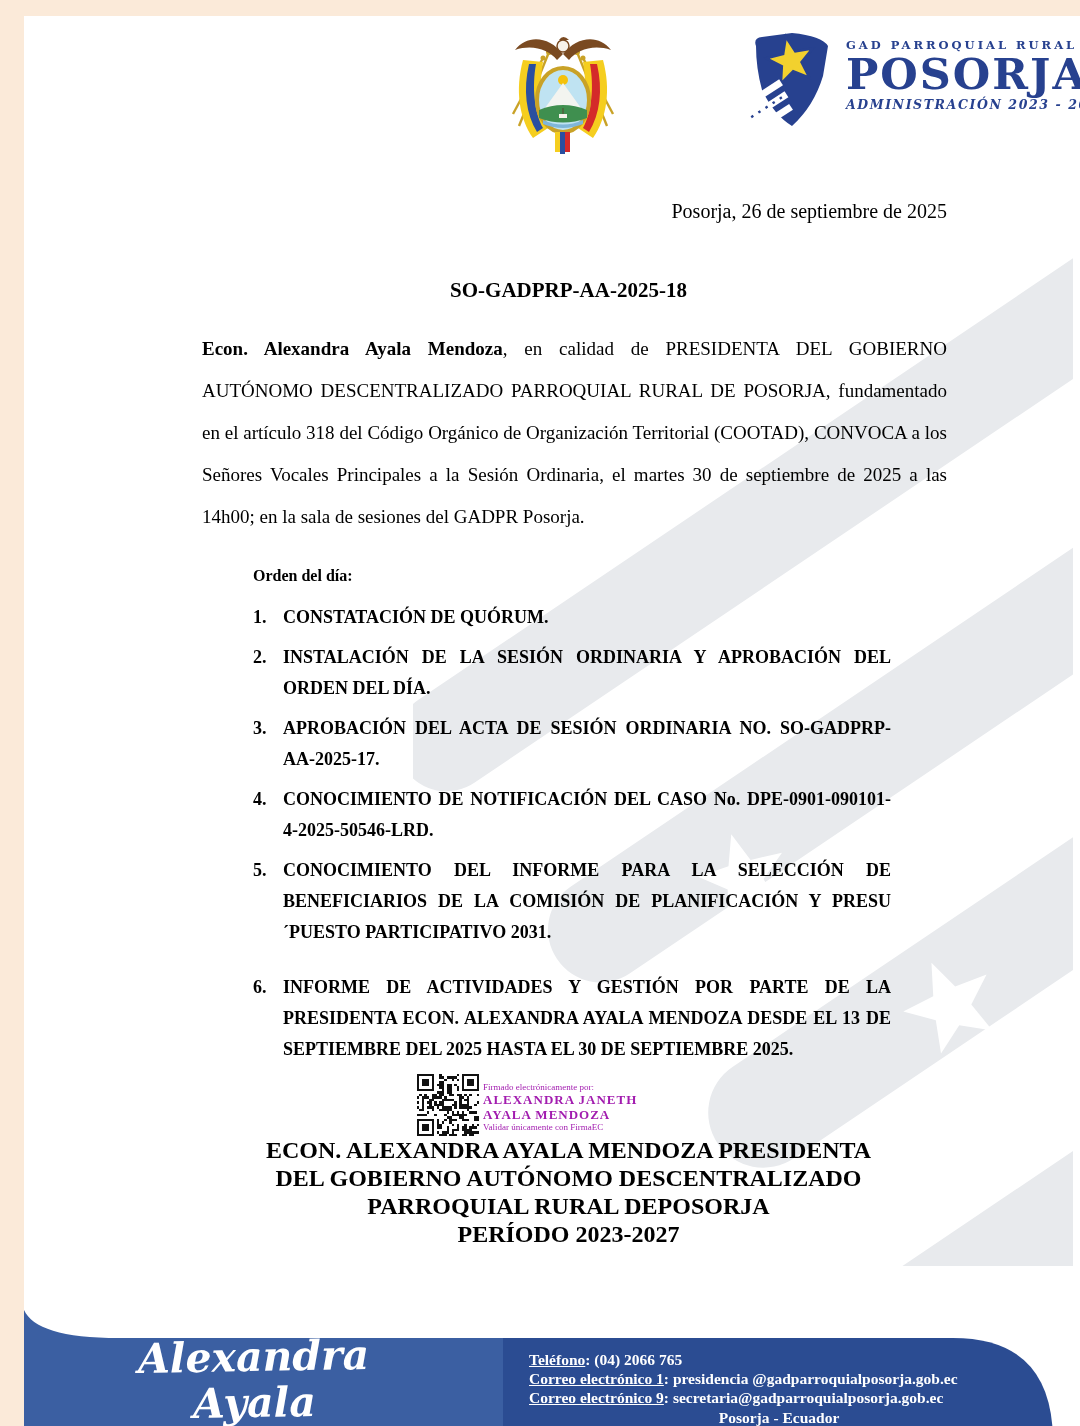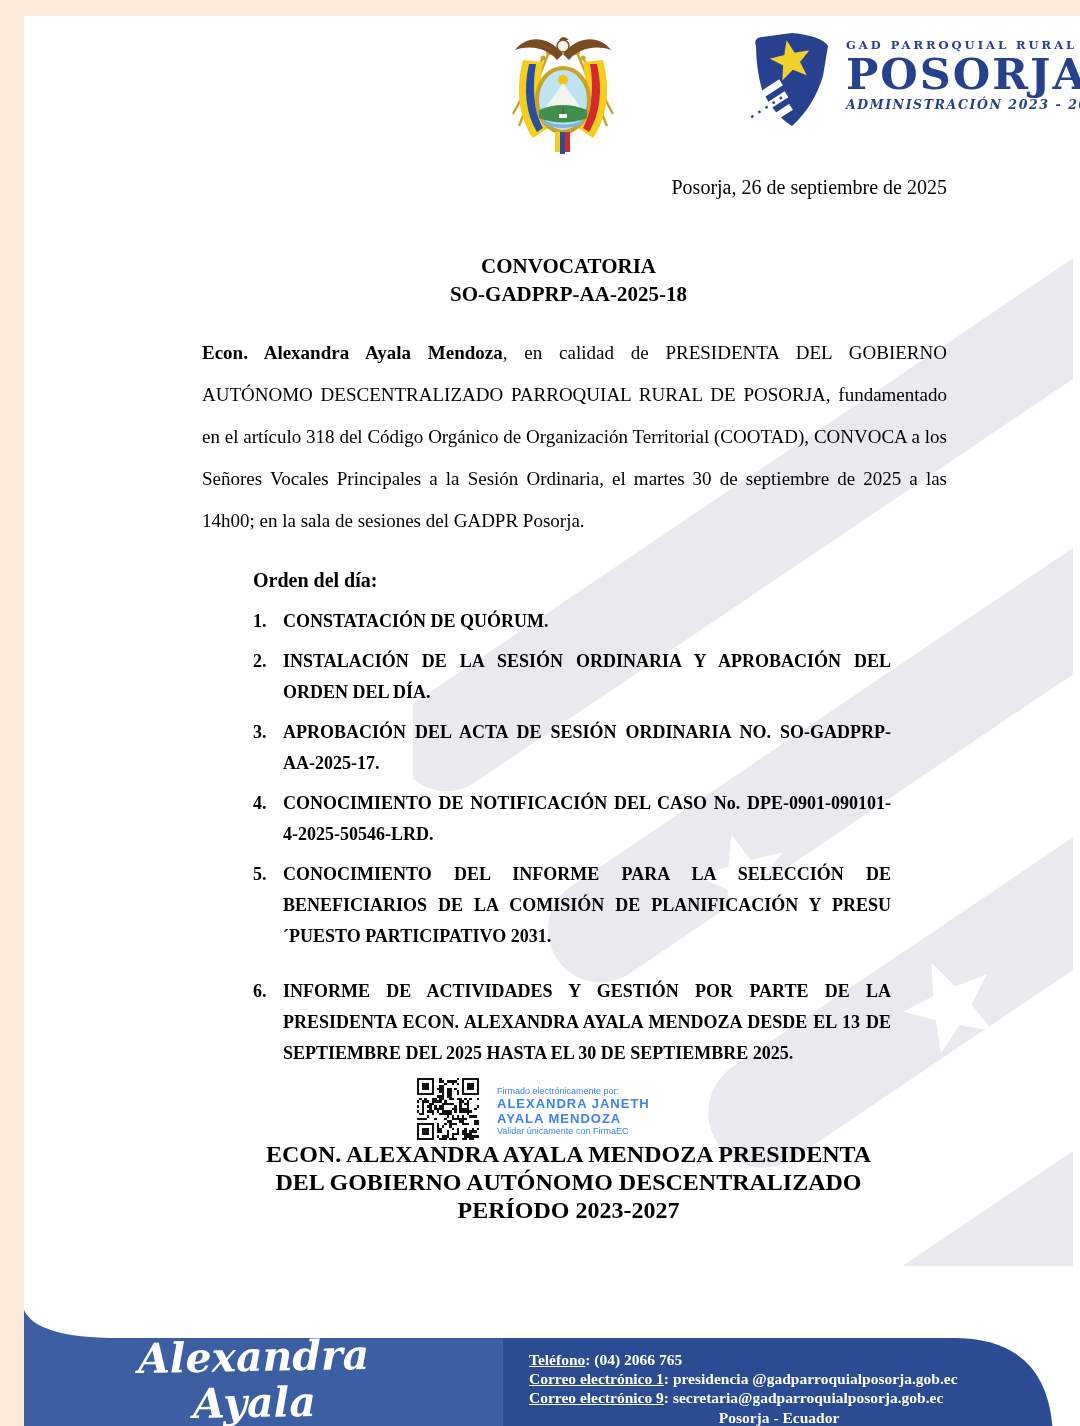--- a/index.html
+++ b/index.html
@@ -19,38 +19,38 @@
   .header{position:relative;height:158px;z-index:1;}
   .coat{position:absolute;left:459px;top:12px;}
   .logo{position:absolute;left:700px;top:14px;display:flex;align-items:flex-start;}
   .logo-shield{flex:0 0 auto;margin-right:10px;}
   .logo-text{color:#27418f;padding-top:8px;font-family:"DejaVu Serif",serif;}
   .logo-line1{font-size:11.5px;font-weight:bold;letter-spacing:3px;white-space:nowrap;}
   .logo-name{font-size:43px;font-weight:bold;letter-spacing:2px;line-height:1.05;white-space:nowrap;}
   .logo-line3{font-size:12.5px;font-weight:bold;font-style:italic;letter-spacing:1.6px;white-space:nowrap;}
   
   .content{position:relative;z-index:1;padding:0 147px 0 146px;color:#000;}
-  .date-line{margin-top:0;text-align:right;font-size:20px;line-height:26px;}
+  .date-line{margin-top:24px;text-align:right;font-size:20px;line-height:26px;}
   .doc-title{margin-top:52px;text-align:center;font-weight:bold;font-size:21px;line-height:28px;}
   .intro{margin-top:24px;font-size:19px;line-height:42px;text-align:justify;margin-left:12px;}
-  .agenda-heading{margin-top:26px;margin-left:63px;font-weight:bold;font-size:20px;line-height:24px;}
+  .agenda-heading{margin-top:26px;margin-left:63px;font-weight:bold;font-size:16px;line-height:24px;}
   ol.agenda{margin:14px 56px 0 0;padding-left:93px;list-style:none;counter-reset:item;}
   ol.agenda li{
     position:relative;font-weight:bold;font-size:18px;line-height:31px;
     text-align:justify;margin-bottom:9px;
   }
   ol.agenda li::before{
     counter-increment:item;content:counter(item) ".";
     position:absolute;left:-30px;font-weight:bold;
   }
   ol.agenda li.gap-before{margin-top:24px;}
   
   .qr-row{margin-top:2px;margin-left:227px;display:flex;align-items:flex-start;}
   .qr-svg{width:62px;height:62px;}
-  .qr-text{margin-left:18px;padding-top:8px;font-family:Liberation Sans, sans-serif;color:#3b82f6;}
+  .qr-text{margin-left:4px;padding-top:8px;font-family:Liberation Serif, serif;color:#a21caf;}
   .qr-small{font-size:9px;line-height:10px;}
   .qr-name{font-size:13px;font-weight:bold;line-height:15px;letter-spacing:1px;}
   
   .sig-block{margin-top:0;text-align:center;font-weight:bold;font-size:24px;line-height:28px;}
   
   .footer{position:absolute;left:0;bottom:0;width:1029px;height:134px;z-index:2;overflow:hidden;}
   .footer-bg{position:absolute;left:0;top:0;}
   .footer-left{position:absolute;left:60px;top:26px;width:340px;text-align:center;color:#fff;}
   .sig-name{font-family:"DejaVu Serif",serif;font-style:italic;font-weight:bold;font-size:41px;line-height:46px;transform:rotate(-1deg);}
   .sig-role{font-family:"Liberation Sans",sans-serif;font-style:italic;font-size:22px;line-height:26px;color:#e8eef9;margin-top:2px;}
@@ -131,21 +131,20 @@
         <div class="logo-name">POSORJA</div>
         <div class="logo-line3">ADMINISTRACIÓN 2023 - 2027</div>
       </div>
     </div>
   </div>
 
   <div class="content">
     <div class="date-line">Posorja, 26 de septiembre de 2025</div>
 
     <div class="doc-title">
-      <div>CONVOCATORIA</div>
       <div>SO-GADPRP-AA-2025-18</div>
     </div>
 
     <p class="intro"><b>Econ. Alexandra Ayala Mendoza</b><span>, en calidad de PRESIDENTA DEL GOBIERNO AUTÓNOMO DESCENTRALIZADO PARROQUIAL RURAL DE POSORJA, fundamentado en el artículo 318 del Código Orgánico de Organización Territorial (COOTAD), CONVOCA a los Señores Vocales Principales a la Sesión Ordinaria, el martes 30 de septiembre de 2025 a las 14h00; en la sala de sesiones del GADPR Posorja.</span></p>
 
     <div class="agenda-heading">Orden del día:</div>
 
     <ol class="agenda">
       <li>CONSTATACIÓN DE QUÓRUM.</li>
       <li>INSTALACIÓN DE LA SESIÓN ORDINARIA Y APROBACIÓN DEL ORDEN DEL DÍA.</li>
@@ -164,20 +163,21 @@
         <div class="qr-small">Firmado electrónicamente por:</div>
         <div class="qr-name">ALEXANDRA JANETH</div>
         <div class="qr-name">AYALA MENDOZA</div>
         <div class="qr-small">Validar únicamente con FirmaEC</div>
       </div>
     </div>
 
     <div class="sig-block">
       <div>ECON. ALEXANDRA AYALA MENDOZA PRESIDENTA</div>
       <div>DEL GOBIERNO AUTÓNOMO DESCENTRALIZADO</div>
+      <div>PARROQUIAL RURAL DEPOSORJA</div>
       <div>PERÍODO 2023-2027</div>
     </div>
   </div>
 
   <div class="footer">
     <svg class="footer-bg" width="1029" height="134" viewBox="0 0 1029 134">
       <path d="M0,134 L0,2 C8,20 38,30 95,30 L760,30 L760,134 Z" fill="#3b5fa2"></path>
       <path d="M479,30 L929,30 Q1029,30 1029,134 L479,134 Z" fill="#2b4c92"></path>
     </svg>
     <div class="footer-left">

